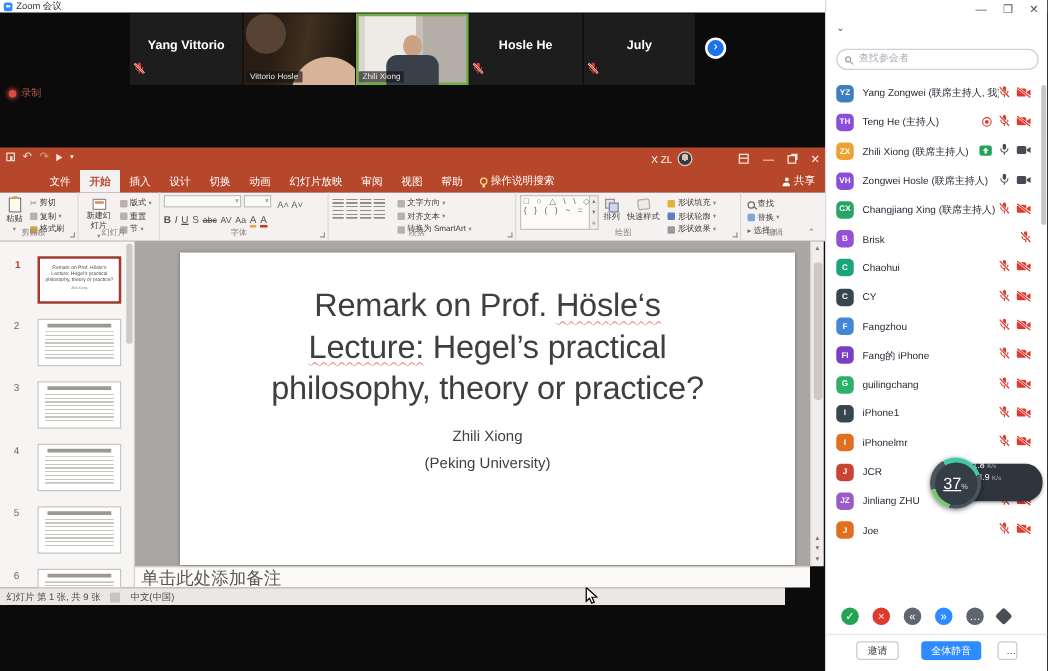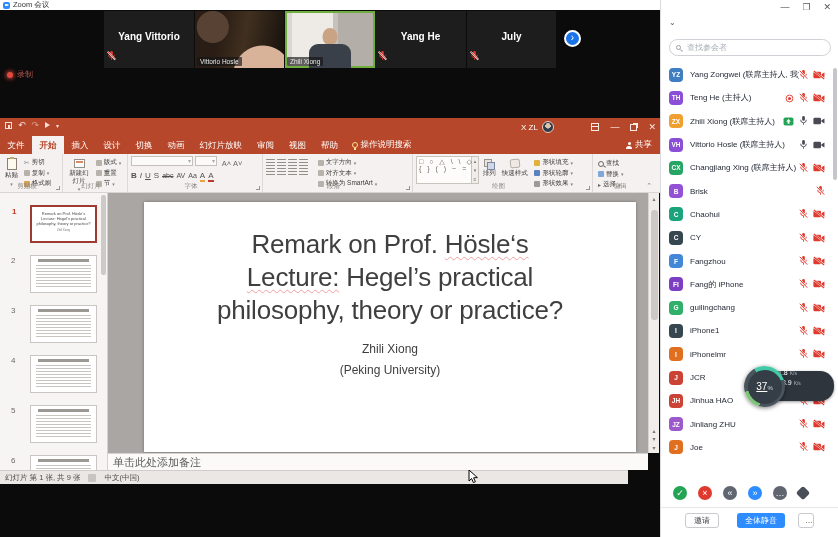--- a/index.html
+++ b/index.html
@@ -46,21 +46,21 @@
   .qicon-save::after{content:"";position:absolute;left:1.5px;bottom:0;width:2.5px;height:3px;background:#f5ded7;}
   .qicon-show{width:0;height:0;border-left:5px solid #f5ded7;border-top:3.5px solid transparent;border-bottom:3.5px solid transparent;}
   .ppt-doc-title{position:absolute;left:160px;width:340px;top:0;height:18px;line-height:18px;text-align:center;font-size:8.5px;color:#fbeae4;white-space:nowrap;overflow:hidden;}
   .ppt-account{position:absolute;left:521px;top:0;height:18px;display:flex;align-items:center;gap:4px;font-size:8px;color:#fff;}
   .ppt-avatar{width:12px;height:12px;border-radius:50%;background:radial-gradient(circle at 50% 38%,#d9c2ae 0 34%,#2f3b49 35%);border:1px solid #e8c8bc;}
   .ppt-controls{position:absolute;right:4px;top:0;height:18px;display:flex;align-items:center;gap:11px;font-size:9px;color:#fbeae4;}
   .ppt-ribbondisp{width:8px;height:8px;border:1px solid #fbeae4;position:relative;}
   .ppt-ribbondisp::after{content:"";position:absolute;left:0;top:2px;width:6px;height:1px;background:#fbeae4;}
   .ppt-restore{width:7px;height:7px;border:1px solid #fbeae4;box-shadow:2px -2px 0 -1px #fbeae4;}
 
-  .ppt-tabs{position:absolute;left:0;top:136px;width:660px;height:18px;background:#b7472a;display:flex;align-items:stretch;z-index:2;}
+  .ppt-tabs{position:absolute;left:0;top:136px;width:660px;height:18px;background:#b7472a;display:flex;align-items:stretch;z-index:2;padding-left:32px;}
   .ptab{color:#fff;font-size:8.5px;line-height:18px;padding:0 7.5px;white-space:nowrap;cursor:pointer;}
   .ptab.active{background:#f4f1f0;color:#b7472a;font-weight:bold;}
   .telame{display:flex;align-items:center;color:#fff;font-size:8.5px;padding:0 6px;gap:3px;}
   .bulb{width:6px;height:6px;border:1px solid #ffe08a;border-radius:50%;position:relative;}
   .bulb::after{content:"";position:absolute;left:1.2px;bottom:-2.5px;width:2px;height:2px;background:#ffe08a;}
   .share-btn{position:absolute;right:8px;top:0;height:18px;display:flex;align-items:center;gap:3px;color:#fff;font-size:8.5px;cursor:pointer;}
   .person-ic{width:6px;height:6px;position:relative;}
   .person-ic::before{content:"";position:absolute;left:1.5px;top:0;width:3px;height:3px;border-radius:50%;background:#fff;}
   .person-ic::after{content:"";position:absolute;left:0;bottom:-1px;width:6px;height:3px;border-radius:3px 3px 0 0;background:#fff;}
 
@@ -117,21 +117,21 @@
   .slide{position:absolute;left:36px;top:9px;width:492px;height:250px;background:#fff;box-shadow:0 0 3px rgba(0,0,0,.35);}
   .slide-title{margin:26px auto 0 auto;width:470px;text-align:center;font-size:26px;line-height:1.26;color:#3f3f3f;letter-spacing:-0.2px;}
   .misspell{text-decoration:underline;text-decoration-style:wavy;text-decoration-color:#f0a0a0;text-decoration-thickness:1px;text-underline-offset:3px;}
   .slide-author{margin-top:16px;text-align:center;font-size:12px;color:#3f3f3f;}
   .slide-affil{margin-top:7px;text-align:center;font-size:12px;color:#3f3f3f;}
   .canvas-scroll{position:absolute;left:648px;top:193px;width:11px;height:260px;background:#f0edeb;border-left:1px solid #d8d4d1;z-index:2;font-size:6px;color:#7d7872;text-align:center;}
   .cs-thumb{margin:8px auto 0 auto;width:7px;height:110px;background:#cdc8c4;border-radius:3px;}
   .cs-nav{position:absolute;bottom:1px;left:0;right:0;line-height:1.4;}
 
   .notes-pane{position:absolute;left:108px;top:453px;width:540px;height:17px;background:#fbfaf9;border-top:1px solid #d5d1ce;z-index:2;
-     font-size:11px;color:#595955;line-height:17px;padding-left:5px;}
+     font-size:14px;color:#595955;line-height:17px;padding-left:5px;}
 
   .statusbar{position:absolute;left:0;top:470px;width:628px;height:14px;background:#eae7e5;border-top:1px solid #d0ccc9;z-index:2;
      display:flex;font-size:7.5px;color:#4e4a47;}
   .sb-left{display:flex;align-items:center;gap:8px;padding-left:5px;flex:1;}
   .sb-right{display:flex;align-items:center;gap:7px;padding-right:5px;}
   .sb-ic{width:8px;height:8px;background:#c9c4c0;border-radius:1px;display:inline-block;}
   .viewbox{width:11px;height:10px;border:1px solid #b5b0ac;background:#efeceb;display:inline-flex;align-items:center;justify-content:center;font-size:6px;color:#7a7570;}
   .viewbox.on{background:#d4d0cd;}
   .zoom-slider{position:relative;width:58px;height:10px;}
   .zoom-slider .track{position:absolute;left:0;right:0;top:5px;height:1px;background:#918c87;}
@@ -172,21 +172,21 @@
   .netwidget{position:absolute;left:744px;top:366px;width:92px;height:42px;z-index:6;}
   .net-pill{position:absolute;left:22px;top:5px;width:68px;height:30px;background:#2e353d;border-radius:14px;box-shadow:0 1px 3px rgba(0,0,0,.4);}
   .net-rows{position:absolute;left:28px;top:3px;display:flex;flex-direction:column;gap:3px;}
   .net-row{display:flex;align-items:center;gap:2px;font-size:7px;color:#fff;white-space:nowrap;}
   .net-dot{width:4px;height:4px;border-radius:50%;}
   .net-unit{font-size:5px;color:#aab3bb;}
   .net-circle{position:absolute;left:0;top:0;width:41px;height:41px;border-radius:50%;
      background:conic-gradient(from -30deg,#41c9a8 0 100deg,#4a545c 100deg 225deg,#7cc576 225deg 285deg,#4a545c 285deg 360deg);
      box-shadow:0 1px 4px rgba(0,0,0,.5);display:flex;align-items:center;justify-content:center;}
   .net-inner{width:34px;height:34px;border-radius:50%;background:#353e46;display:flex;align-items:baseline;justify-content:center;color:#fff;}
-  .net-pct{font-size:10px;line-height:34px;text-decoration:underline;}
+  .net-pct{font-size:13px;line-height:34px;text-decoration:underline;}
   .net-sign{font-size:6px;color:#cfd6dc;}
 </style>
 </head>
 <body>
 
 <div id="app">
 
   <div class="zoom-titlebar">
     <span class="zoom-app-icon"></span>
     <span>Zoom 会议</span>
@@ -205,21 +205,21 @@
       </div>
       <div class="vtile t1">
         <div class="vname-badge">Vittorio Hosle</div>
       </div>
       <div class="vtile t2">
         <div class="zperson"></div>
         <div class="zbody"></div>
         <div class="vname-badge">Zhili Xiong</div>
       </div>
       <div class="vtile t3">
-        <div class="vname-center">Yang He</div>
+        <div class="vname-center">Hosle He</div>
         <span class="vmute"><svg width="9" height="11" viewBox="0 0 12 14">
             <rect x="4.2" y="1" width="3.6" height="6.4" rx="1.8" fill="#e0392d"></rect>
             <path d="M2.2 6a3.8 4 0 0 0 7.6 0" fill="none" stroke="#e0392d" stroke-width="1.2"></path>
             <line x1="6" y1="10.4" x2="6" y2="12.6" stroke="#e0392d" stroke-width="1.2"></line>
             <line x1="1" y1="2" x2="11" y2="12.5" stroke="#fff" stroke-width="2.4"></line>
             <line x1="1" y1="2" x2="11" y2="12.5" stroke="#e0392d" stroke-width="1.3"></line>
           </svg></span>
       </div>
       <div class="vtile t4">
         <div class="vname-center">July</div>
@@ -579,21 +579,21 @@
                 <line x1="6" y1="10.4" x2="6" y2="12.6" stroke="#4a4a55" stroke-width="1.2"></line>
               </svg></span>
             <span><svg width="12" height="10" viewBox="0 0 15 12">
                 <rect x="0.5" y="2" width="9.5" height="8" rx="1.6" fill="#4a4a55"></rect>
                 <path d="M10.6 5.2 14.3 3v6l-3.7-2.2z" fill="#4a4a55"></path>
               </svg></span>
           </span>
         </div>
         <div class="prow">
           <span class="pavatar" style="background: rgb(138, 79, 214);">VH</span>
-          <span class="pname">Vittorio Hosle (联席主持人)</span>
+          <span class="pname">Zongwei Hosle (联席主持人)</span>
           <span class="pstatus">
             <span><svg width="9" height="11" viewBox="0 0 12 14">
                 <rect x="4.2" y="1" width="3.6" height="6.4" rx="1.8" fill="#4a4a55"></rect>
                 <path d="M2.2 6a3.8 4 0 0 0 7.6 0" fill="none" stroke="#4a4a55" stroke-width="1.2"></path>
                 <line x1="6" y1="10.4" x2="6" y2="12.6" stroke="#4a4a55" stroke-width="1.2"></line>
               </svg></span>
             <span><svg width="12" height="10" viewBox="0 0 15 12">
                 <rect x="0.5" y="2" width="9.5" height="8" rx="1.6" fill="#4a4a55"></rect>
                 <path d="M10.6 5.2 14.3 3v6l-3.7-2.2z" fill="#4a4a55"></path>
               </svg></span>
@@ -760,39 +760,20 @@
                 <rect x="0.5" y="2" width="9.5" height="8" rx="1.6" fill="#e0392d"></rect>
                 <path d="M10.6 5.2 14.3 3v6l-3.7-2.2z" fill="#e0392d"></path>
                 <line x1="1" y1="1" x2="14" y2="11" stroke="#fff" stroke-width="2.4"></line>
                 <line x1="1" y1="1" x2="14" y2="11" stroke="#e0392d" stroke-width="1.3"></line>
               </svg></span>
           </span>
         </div>
         <div class="prow">
           <span class="pavatar" style="background: rgb(203, 67, 53);">J</span>
           <span class="pname">JCR</span>
-          <span class="pstatus">
-            <span><svg width="9" height="11" viewBox="0 0 12 14">
-                <rect x="4.2" y="1" width="3.6" height="6.4" rx="1.8" fill="#e0392d"></rect>
-                <path d="M2.2 6a3.8 4 0 0 0 7.6 0" fill="none" stroke="#e0392d" stroke-width="1.2"></path>
-                <line x1="6" y1="10.4" x2="6" y2="12.6" stroke="#e0392d" stroke-width="1.2"></line>
-                <line x1="1" y1="2" x2="11" y2="12.5" stroke="#fff" stroke-width="2.4"></line>
-                <line x1="1" y1="2" x2="11" y2="12.5" stroke="#e0392d" stroke-width="1.3"></line>
-              </svg></span>
-            <span><svg width="12" height="10" viewBox="0 0 15 12">
-                <rect x="0.5" y="2" width="9.5" height="8" rx="1.6" fill="#e0392d"></rect>
-                <path d="M10.6 5.2 14.3 3v6l-3.7-2.2z" fill="#e0392d"></path>
-                <line x1="1" y1="1" x2="14" y2="11" stroke="#fff" stroke-width="2.4"></line>
-                <line x1="1" y1="1" x2="14" y2="11" stroke="#e0392d" stroke-width="1.3"></line>
-              </svg></span>
-          </span>
-        </div>
-        <div class="prow">
-          <span class="pavatar" style="background: rgb(203, 67, 53);">JH</span>
-          <span class="pname">Jinhua HAO</span>
           <span class="pstatus">
             <span><svg width="9" height="11" viewBox="0 0 12 14">
                 <rect x="4.2" y="1" width="3.6" height="6.4" rx="1.8" fill="#e0392d"></rect>
                 <path d="M2.2 6a3.8 4 0 0 0 7.6 0" fill="none" stroke="#e0392d" stroke-width="1.2"></path>
                 <line x1="6" y1="10.4" x2="6" y2="12.6" stroke="#e0392d" stroke-width="1.2"></line>
                 <line x1="1" y1="2" x2="11" y2="12.5" stroke="#fff" stroke-width="2.4"></line>
                 <line x1="1" y1="2" x2="11" y2="12.5" stroke="#e0392d" stroke-width="1.3"></line>
               </svg></span>
             <span><svg width="12" height="10" viewBox="0 0 15 12">
                 <rect x="0.5" y="2" width="9.5" height="8" rx="1.6" fill="#e0392d"></rect>

